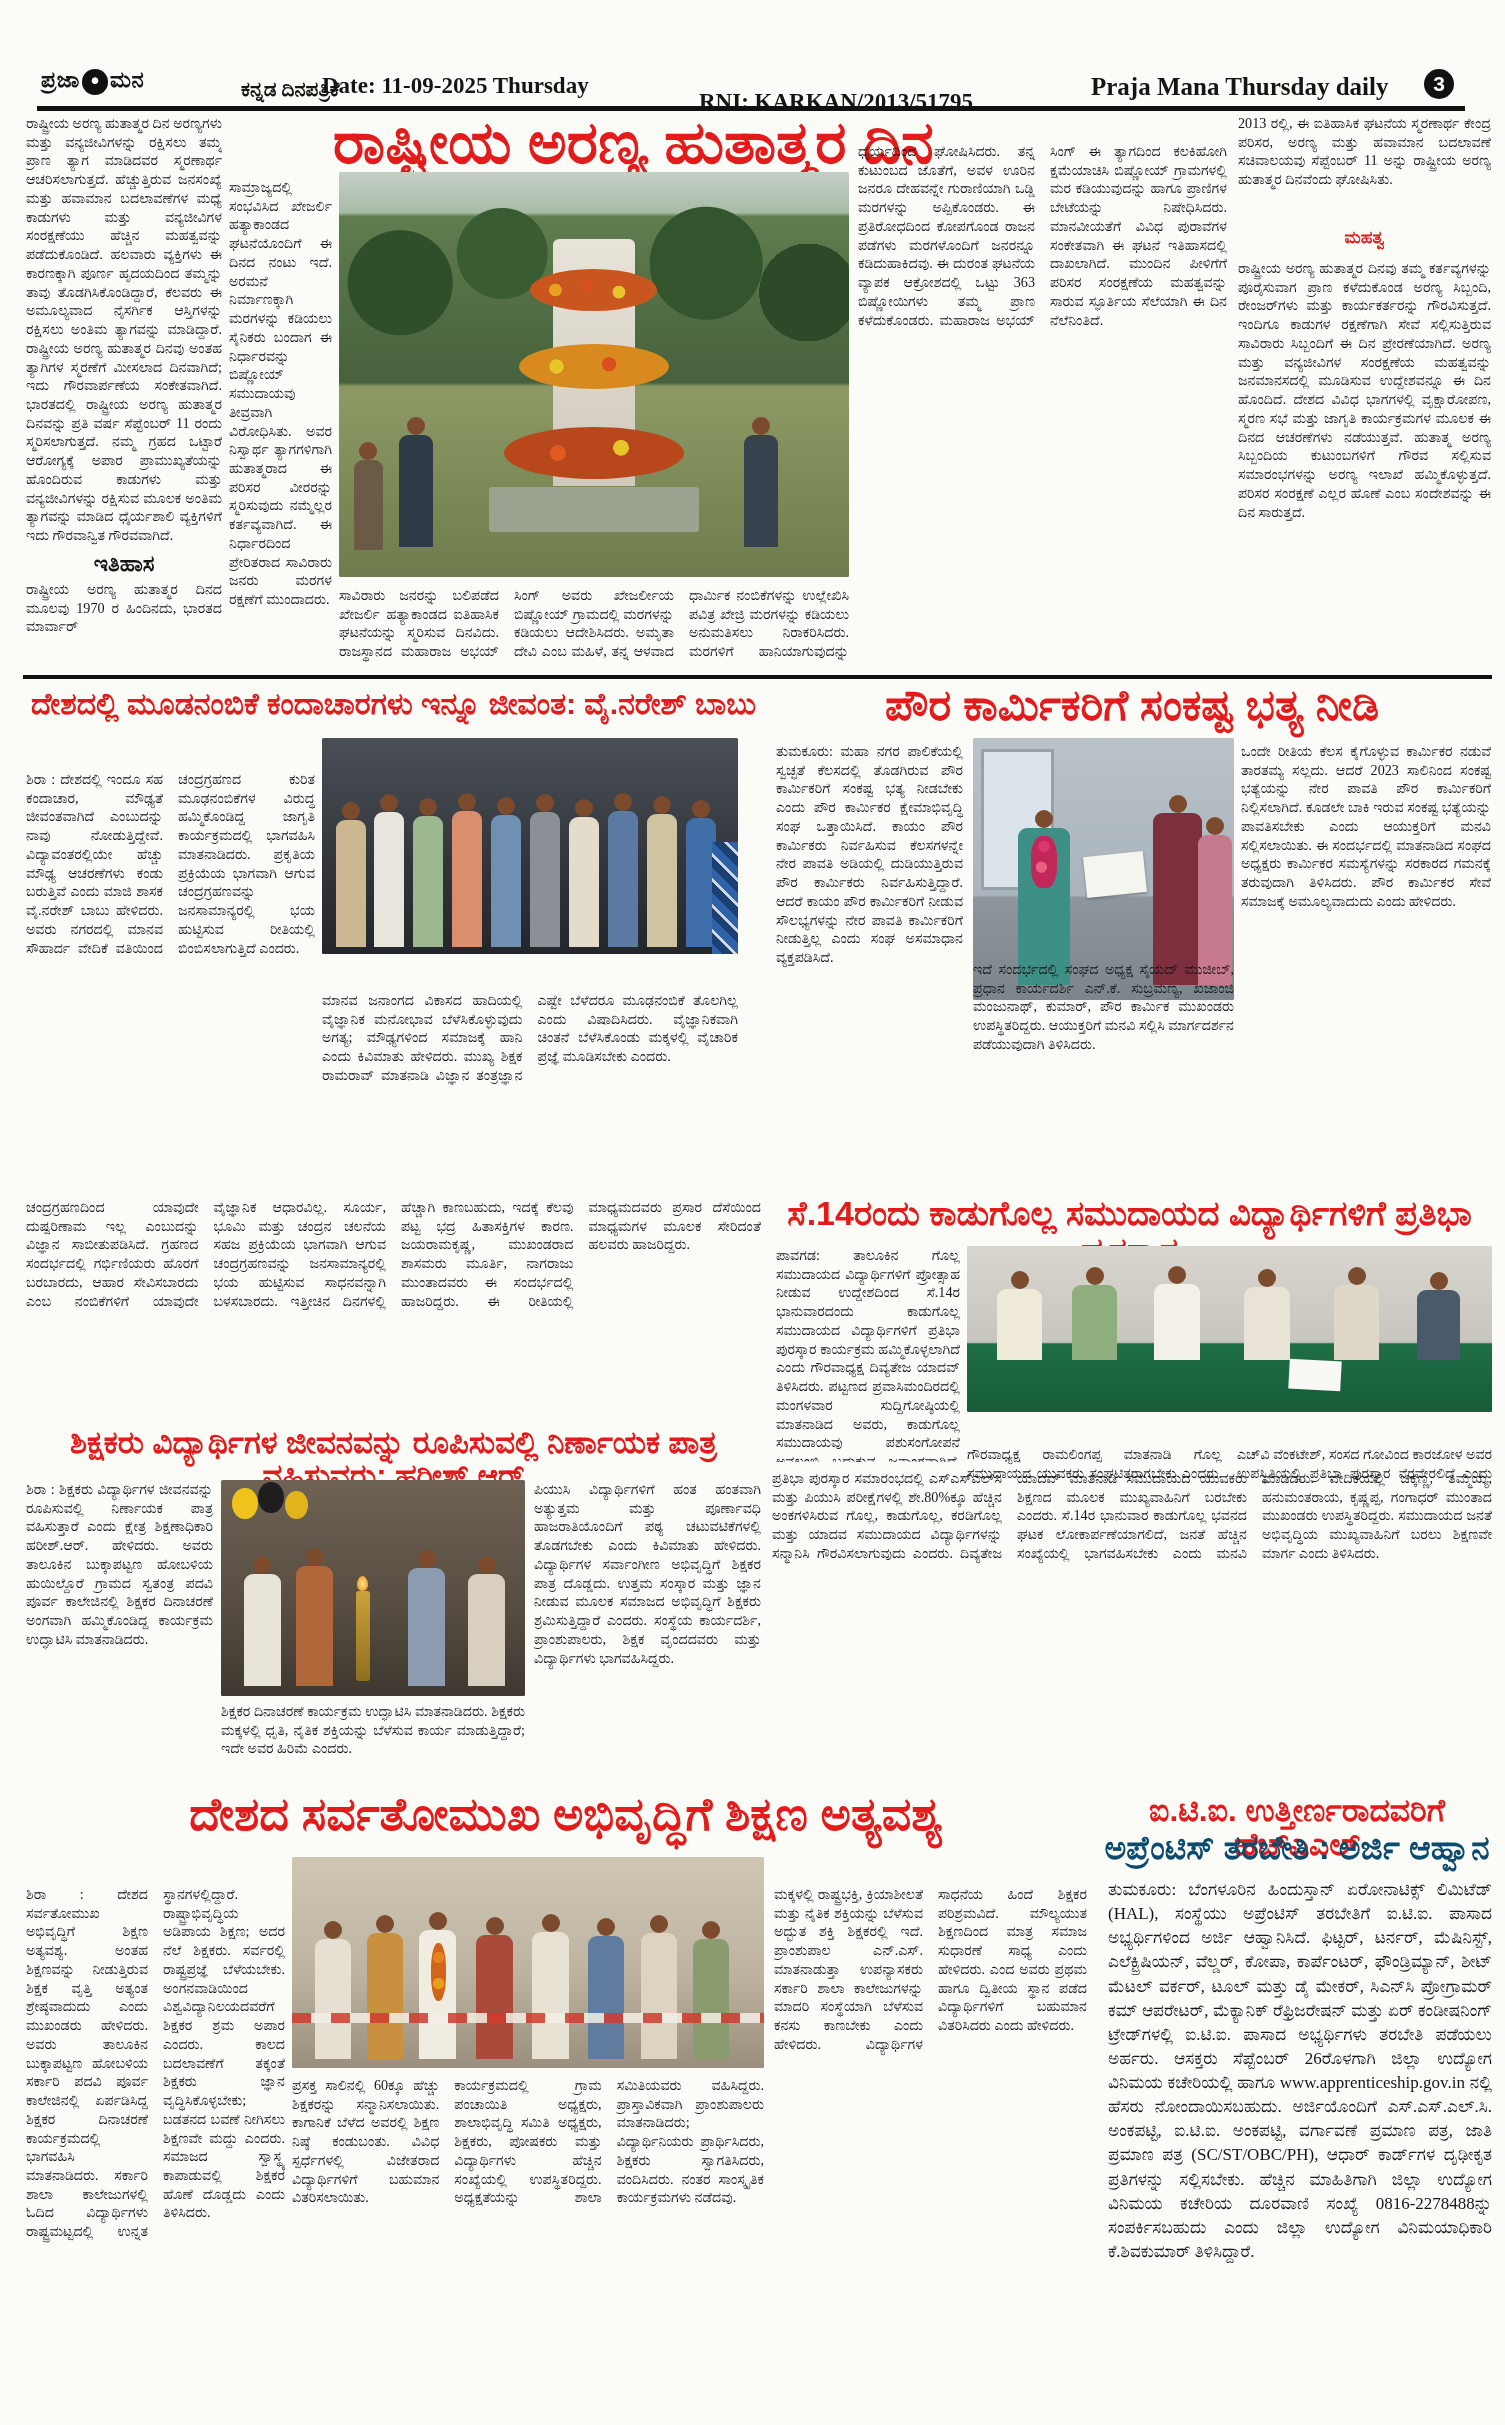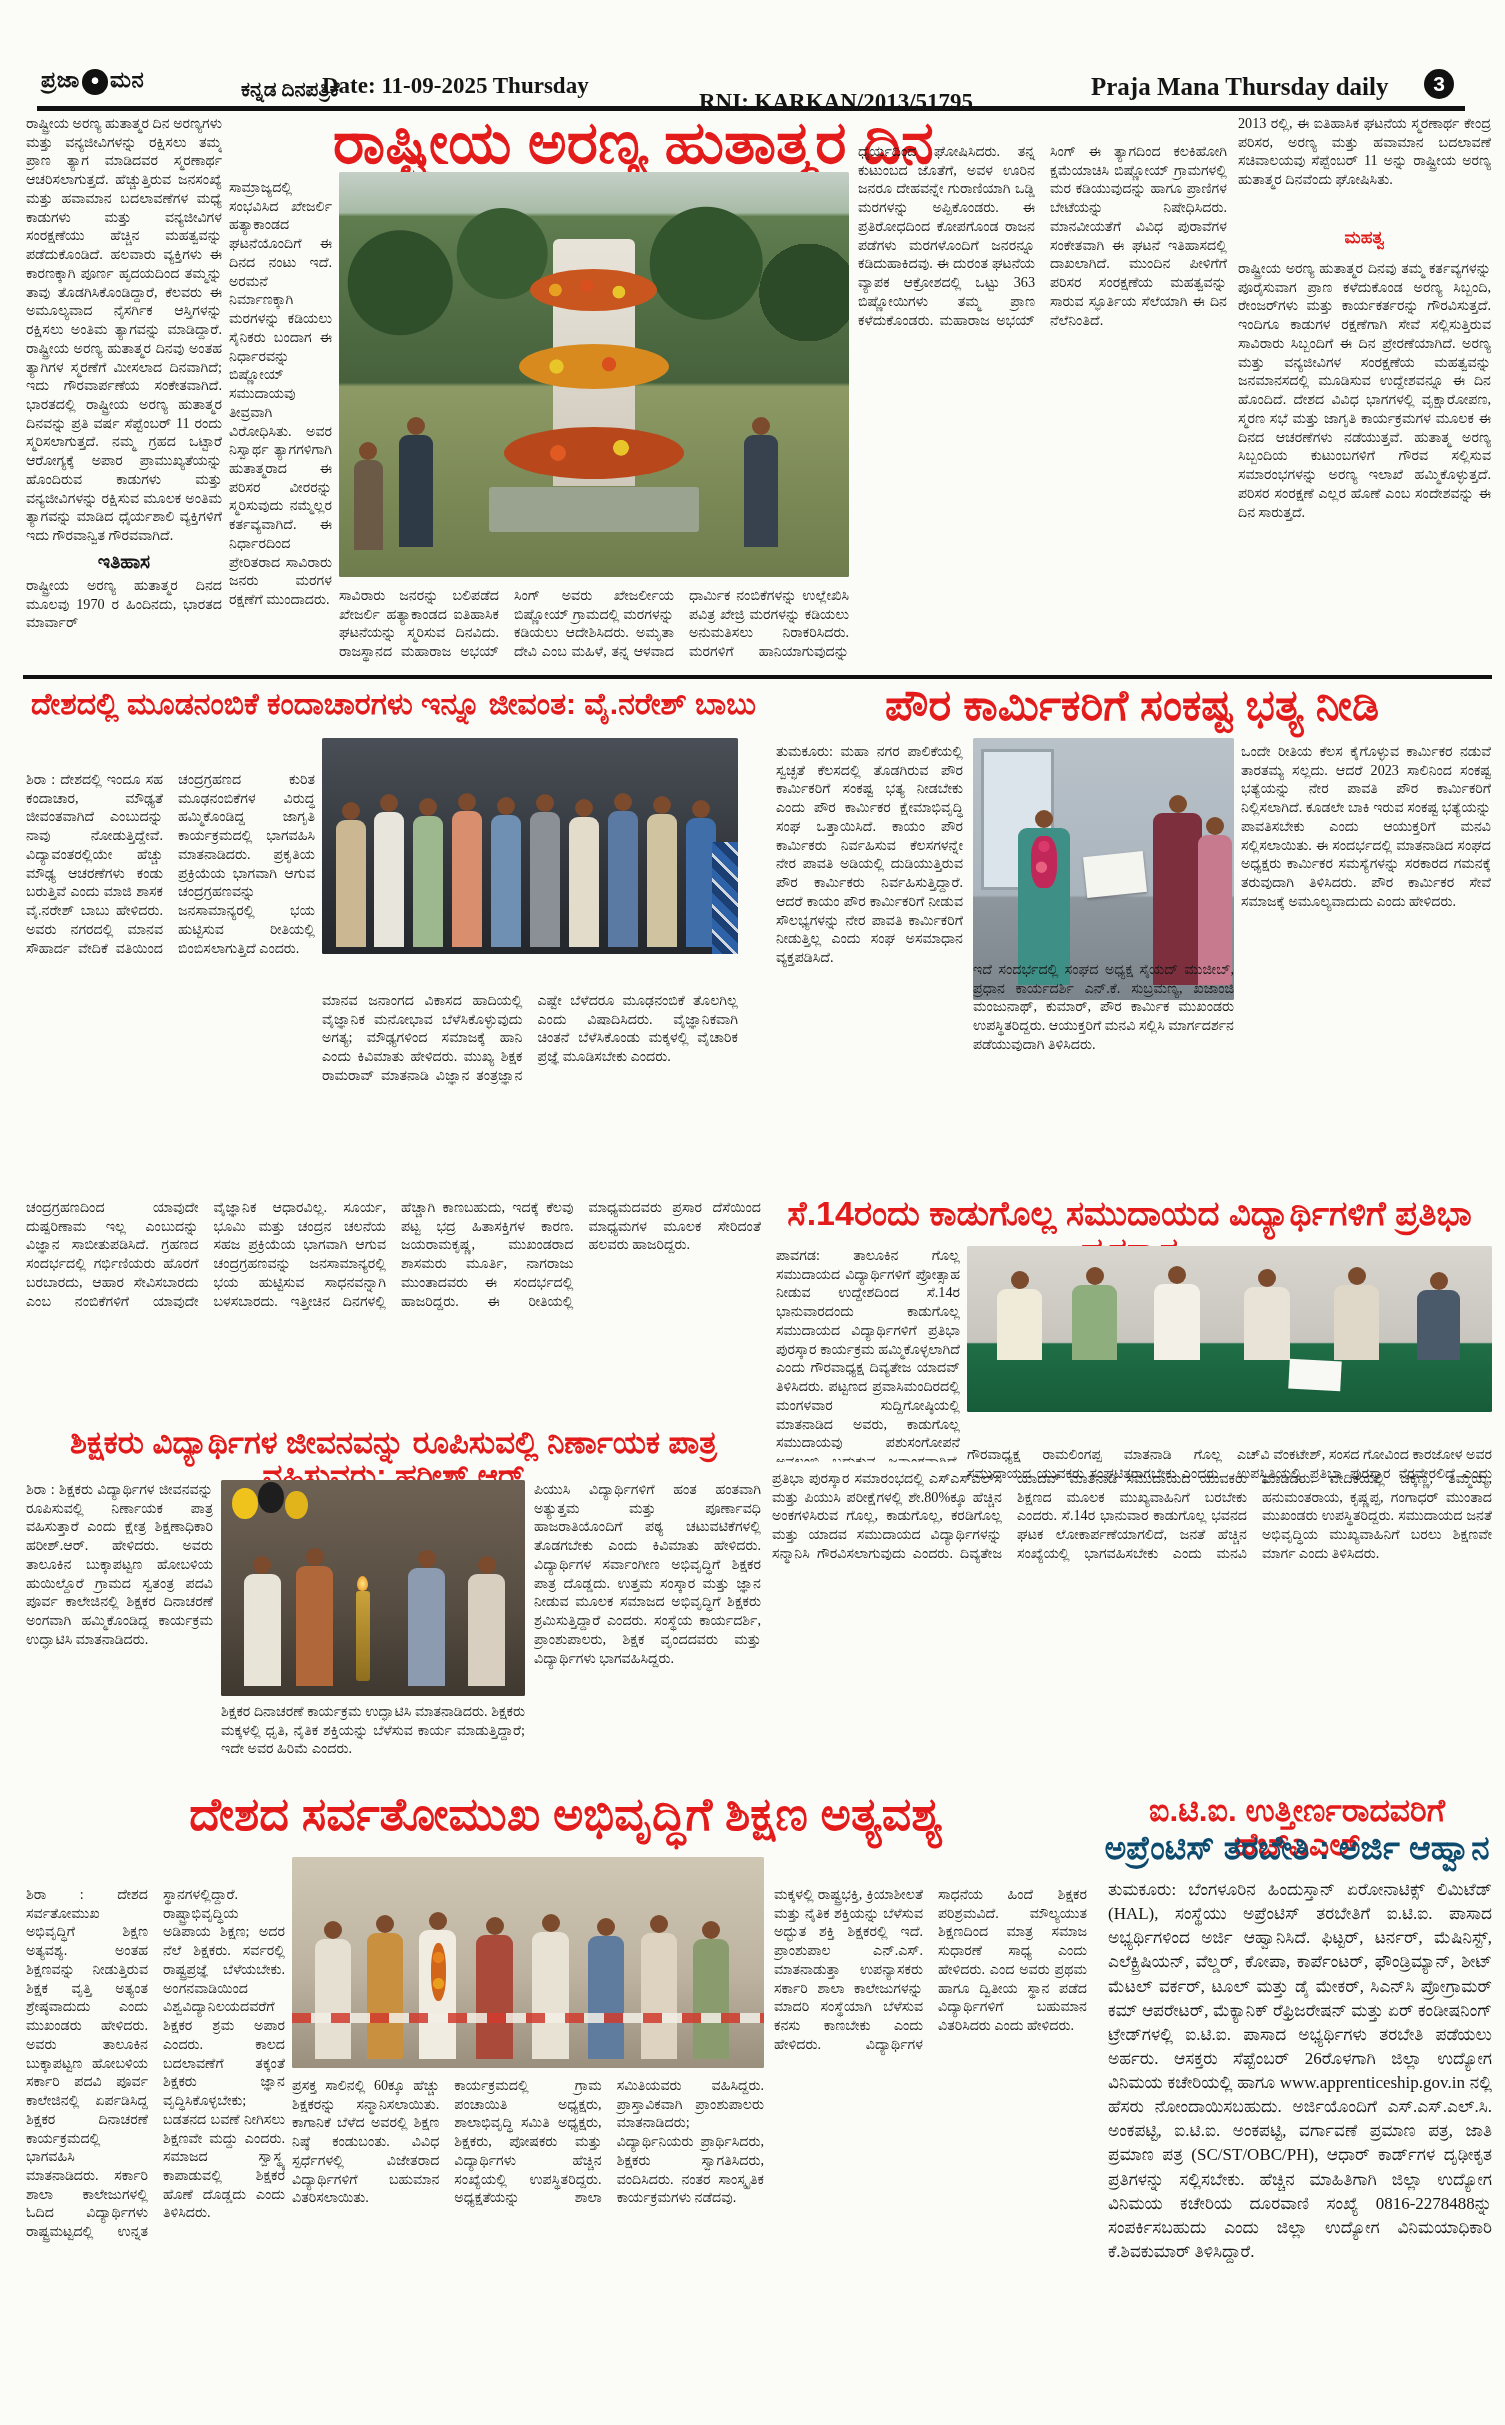--- a/index.html
+++ b/index.html
@@ -31,21 +31,21 @@
   <span class="abs" style="left:699px;top:22px;font-size:23px;font-weight:bold;">RNI: KARKAN/2013/51795</span>
   <span class="abs" style="left:1091px;top:6px;font-size:25px;font-weight:bold;">Praja Mana Thursday daily</span>
   <span class="abs circle-badge" style="left:1424px;top:1.5px;">3</span>
 </div>
 <div class="abs rule" style="left:37px;top:106px;width:1428px;height:4.5px;"></div>
 
 <div class="abs hl red" style="left:225px;top:112px;width:817px;font-size:59px;">ರಾಷ್ಟ್ರೀಯ ಅರಣ್ಯ ಹುತಾತ್ಮರ ದಿನ</div>
 
 <div class="abs bt-sm" style="left:26px;top:114px;width:196px;height:561px;">
   <span>ರಾಷ್ಟ್ರೀಯ ಅರಣ್ಯ ಹುತಾತ್ಮರ ದಿನ ಅರಣ್ಯಗಳು ಮತ್ತು ವನ್ಯಜೀವಿಗಳನ್ನು ರಕ್ಷಿಸಲು ತಮ್ಮ ಪ್ರಾಣ ತ್ಯಾಗ ಮಾಡಿದವರ ಸ್ಮರಣಾರ್ಥ ಆಚರಿಸಲಾಗುತ್ತದೆ. ಹೆಚ್ಚುತ್ತಿರುವ ಜನಸಂಖ್ಯೆ ಮತ್ತು ಹವಾಮಾನ ಬದಲಾವಣೆಗಳ ಮಧ್ಯೆ ಕಾಡುಗಳು ಮತ್ತು ವನ್ಯಜೀವಿಗಳ ಸಂರಕ್ಷಣೆಯು ಹೆಚ್ಚಿನ ಮಹತ್ವವನ್ನು ಪಡೆದುಕೊಂಡಿದೆ. ಹಲವಾರು ವ್ಯಕ್ತಿಗಳು ಈ ಕಾರಣಕ್ಕಾಗಿ ಪೂರ್ಣ ಹೃದಯದಿಂದ ತಮ್ಮನ್ನು ತಾವು ತೊಡಗಿಸಿಕೊಂಡಿದ್ದಾರೆ, ಕೆಲವರು ಈ ಅಮೂಲ್ಯವಾದ ನೈಸರ್ಗಿಕ ಆಸ್ತಿಗಳನ್ನು ರಕ್ಷಿಸಲು ಅಂತಿಮ ತ್ಯಾಗವನ್ನು ಮಾಡಿದ್ದಾರೆ. ರಾಷ್ಟ್ರೀಯ ಅರಣ್ಯ ಹುತಾತ್ಮರ ದಿನವು ಅಂತಹ ತ್ಯಾಗಿಗಳ ಸ್ಮರಣೆಗೆ ಮೀಸಲಾದ ದಿನವಾಗಿದೆ; ಇದು ಗೌರವಾರ್ಪಣೆಯ ಸಂಕೇತವಾಗಿದೆ. ಭಾರತದಲ್ಲಿ ರಾಷ್ಟ್ರೀಯ ಅರಣ್ಯ ಹುತಾತ್ಮರ ದಿನವನ್ನು ಪ್ರತಿ ವರ್ಷ ಸೆಪ್ಟೆಂಬರ್ 11 ರಂದು ಸ್ಮರಿಸಲಾಗುತ್ತದೆ. ನಮ್ಮ ಗ್ರಹದ ಒಟ್ಟಾರೆ ಆರೋಗ್ಯಕ್ಕೆ ಅಪಾರ ಪ್ರಾಮುಖ್ಯತೆಯನ್ನು ಹೊಂದಿರುವ ಕಾಡುಗಳು ಮತ್ತು ವನ್ಯಜೀವಿಗಳನ್ನು ರಕ್ಷಿಸುವ ಮೂಲಕ ಅಂತಿಮ ತ್ಯಾಗವನ್ನು ಮಾಡಿದ ಧೈರ್ಯಶಾಲಿ ವ್ಯಕ್ತಿಗಳಿಗೆ ಇದು ಗೌರವಾನ್ವಿತ ಗೌರವವಾಗಿದೆ.</span>
-  <div class="subhead" style="font-size:19px;margin:4.5px 0 1.5px 0;font-family:Liberation Serif, serif;">ಇತಿಹಾಸ</div>
+  <div class="subhead" style="font-size:22px;margin:4.5px 0 1.5px 0;font-family:Liberation Serif, serif;">ಇತಿಹಾಸ</div>
   <span>ರಾಷ್ಟ್ರೀಯ ಅರಣ್ಯ ಹುತಾತ್ಮರ ದಿನದ ಮೂಲವು 1970 ರ ಹಿಂದಿನದು, ಭಾರತದ ಮಾರ್ವಾರ್</span>
 </div>
 
 <div class="abs bt-sm" style="left:229px;top:178px;width:103px;height:495px;">ಸಾಮ್ರಾಜ್ಯದಲ್ಲಿ ಸಂಭವಿಸಿದ ಖೇಜರ್ಲಿ ಹತ್ಯಾಕಾಂಡದ ಘಟನೆಯೊಂದಿಗೆ ಈ ದಿನದ ನಂಟು ಇದೆ. ಅರಮನೆ ನಿರ್ಮಾಣಕ್ಕಾಗಿ ಮರಗಳನ್ನು ಕಡಿಯಲು ಸೈನಿಕರು ಬಂದಾಗ ಈ ನಿರ್ಧಾರವನ್ನು ಬಿಷ್ಣೋಯ್ ಸಮುದಾಯವು ತೀವ್ರವಾಗಿ ವಿರೋಧಿಸಿತು. ಅವರ ನಿಸ್ವಾರ್ಥ ತ್ಯಾಗಗಳಿಗಾಗಿ ಹುತಾತ್ಮರಾದ ಈ ಪರಿಸರ ವೀರರನ್ನು ಸ್ಮರಿಸುವುದು ನಮ್ಮೆಲ್ಲರ ಕರ್ತವ್ಯವಾಗಿದೆ. ಈ ನಿರ್ಧಾರದಿಂದ ಪ್ರೇರಿತರಾದ ಸಾವಿರಾರು ಜನರು ಮರಗಳ ರಕ್ಷಣೆಗೆ ಮುಂದಾದರು.</div>
 
 <div class="abs ph" style="left:339px;top:172px;width:510px;height:405px;background:linear-gradient(180deg,#c4cfc6 0%,#a8bba7 10%,#5f7d4f 11%,#46613c 52%,#8d9a66 53%,#7c8a57 78%,#6f7d4e 100%);">
   <div class="abs" style="left:0;top:22.5px;width:100%;height:195px;background:radial-gradient(circle at 12% 45%, #2f4f2b 0 52px, transparent 53px),radial-gradient(circle at 32% 30%, #3a5c33 0 45px, transparent 46px),radial-gradient(circle at 72% 35%, #33552e 0 56px, transparent 57px),radial-gradient(circle at 92% 50%, #2c4a28 0 49px, transparent 49px);"></div>
   <div class="abs" style="left:214px;top:67px;width:82px;height:247px;background:linear-gradient(180deg,#e8e4da,#cfc9bb);border-radius:6px 6px 0 0;"></div>
   <div class="abs" style="left:191px;top:97px;width:127px;height:42px;border-radius:50%;background:radial-gradient(circle at 20% 50%, #e8a020 0 6px, transparent 6.7px),radial-gradient(circle at 45% 40%, #d94f1e 0 6px, transparent 6.7px),radial-gradient(circle at 70% 55%, #e8c62a 0 6px, transparent 6.7px),#c9561f;"></div>
   <div class="abs" style="left:180px;top:172px;width:150px;height:45px;border-radius:50%;background:radial-gradient(circle at 25% 50%, #e8c62a 0 6.7px, transparent 7.5px),radial-gradient(circle at 60% 45%, #d94f1e 0 6.7px, transparent 7.5px),#d88a1f;"></div>

